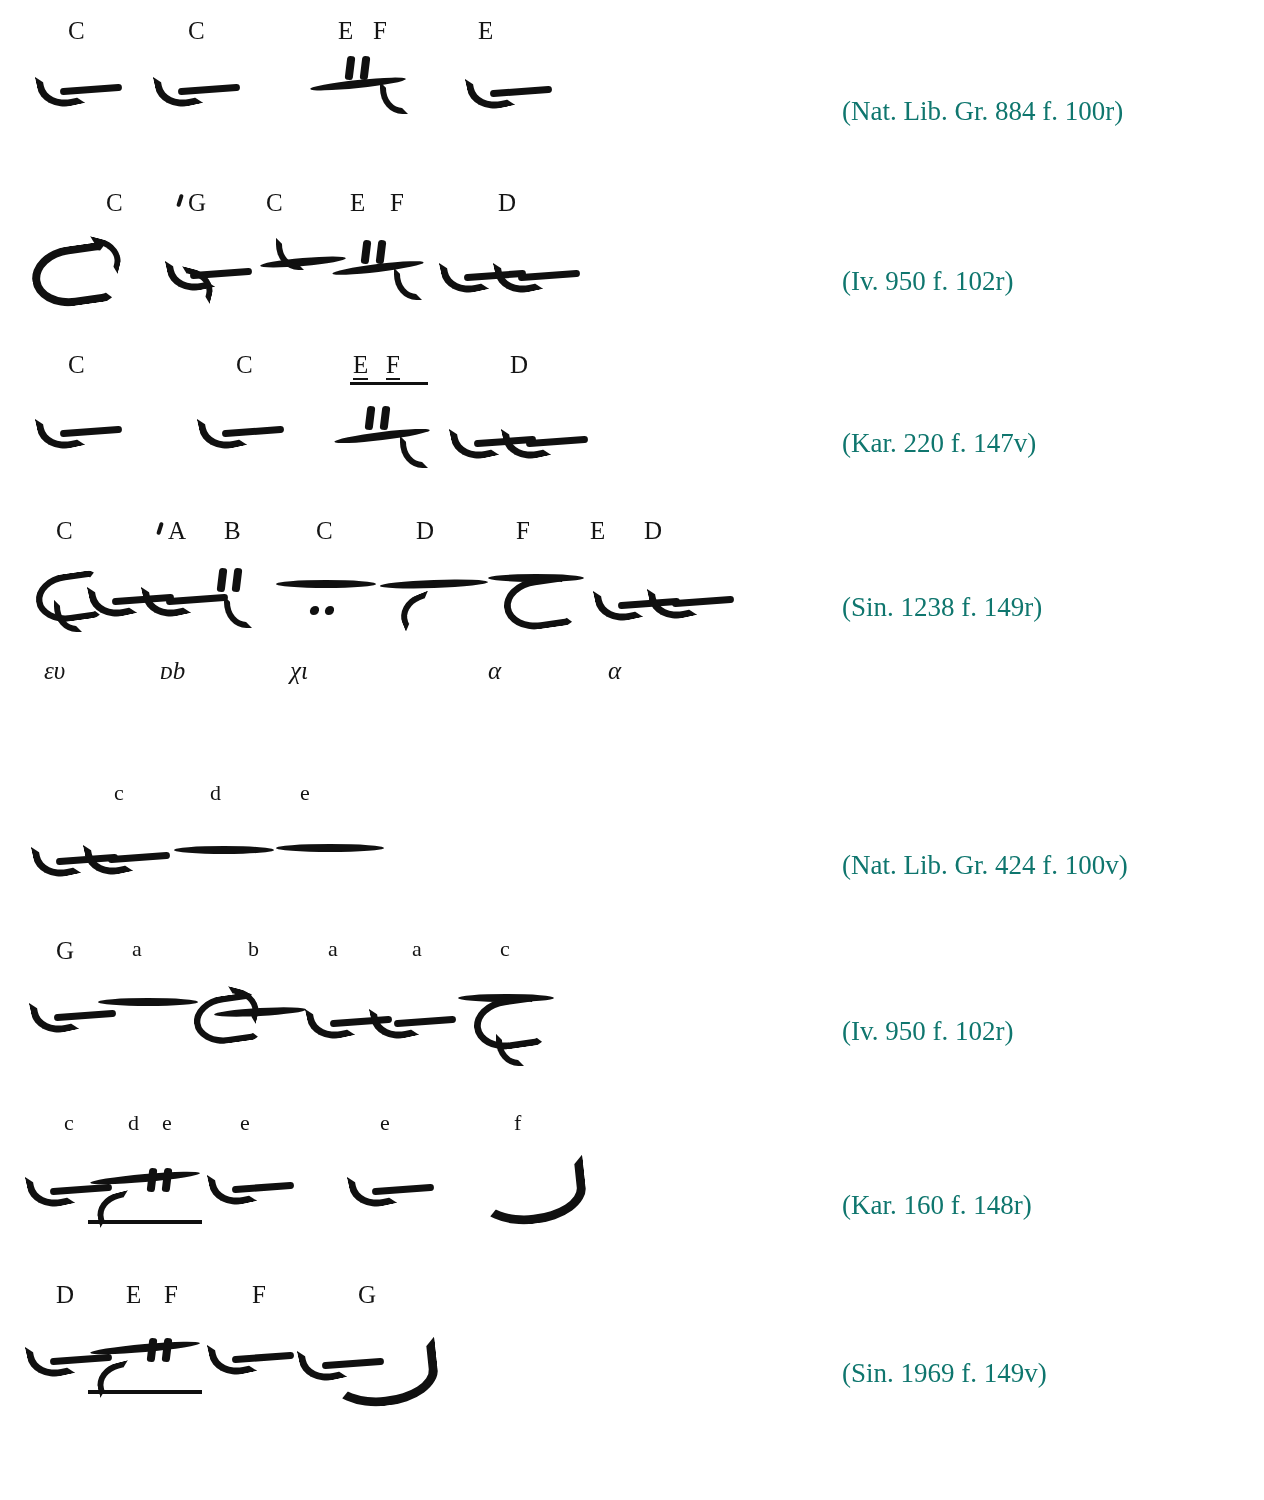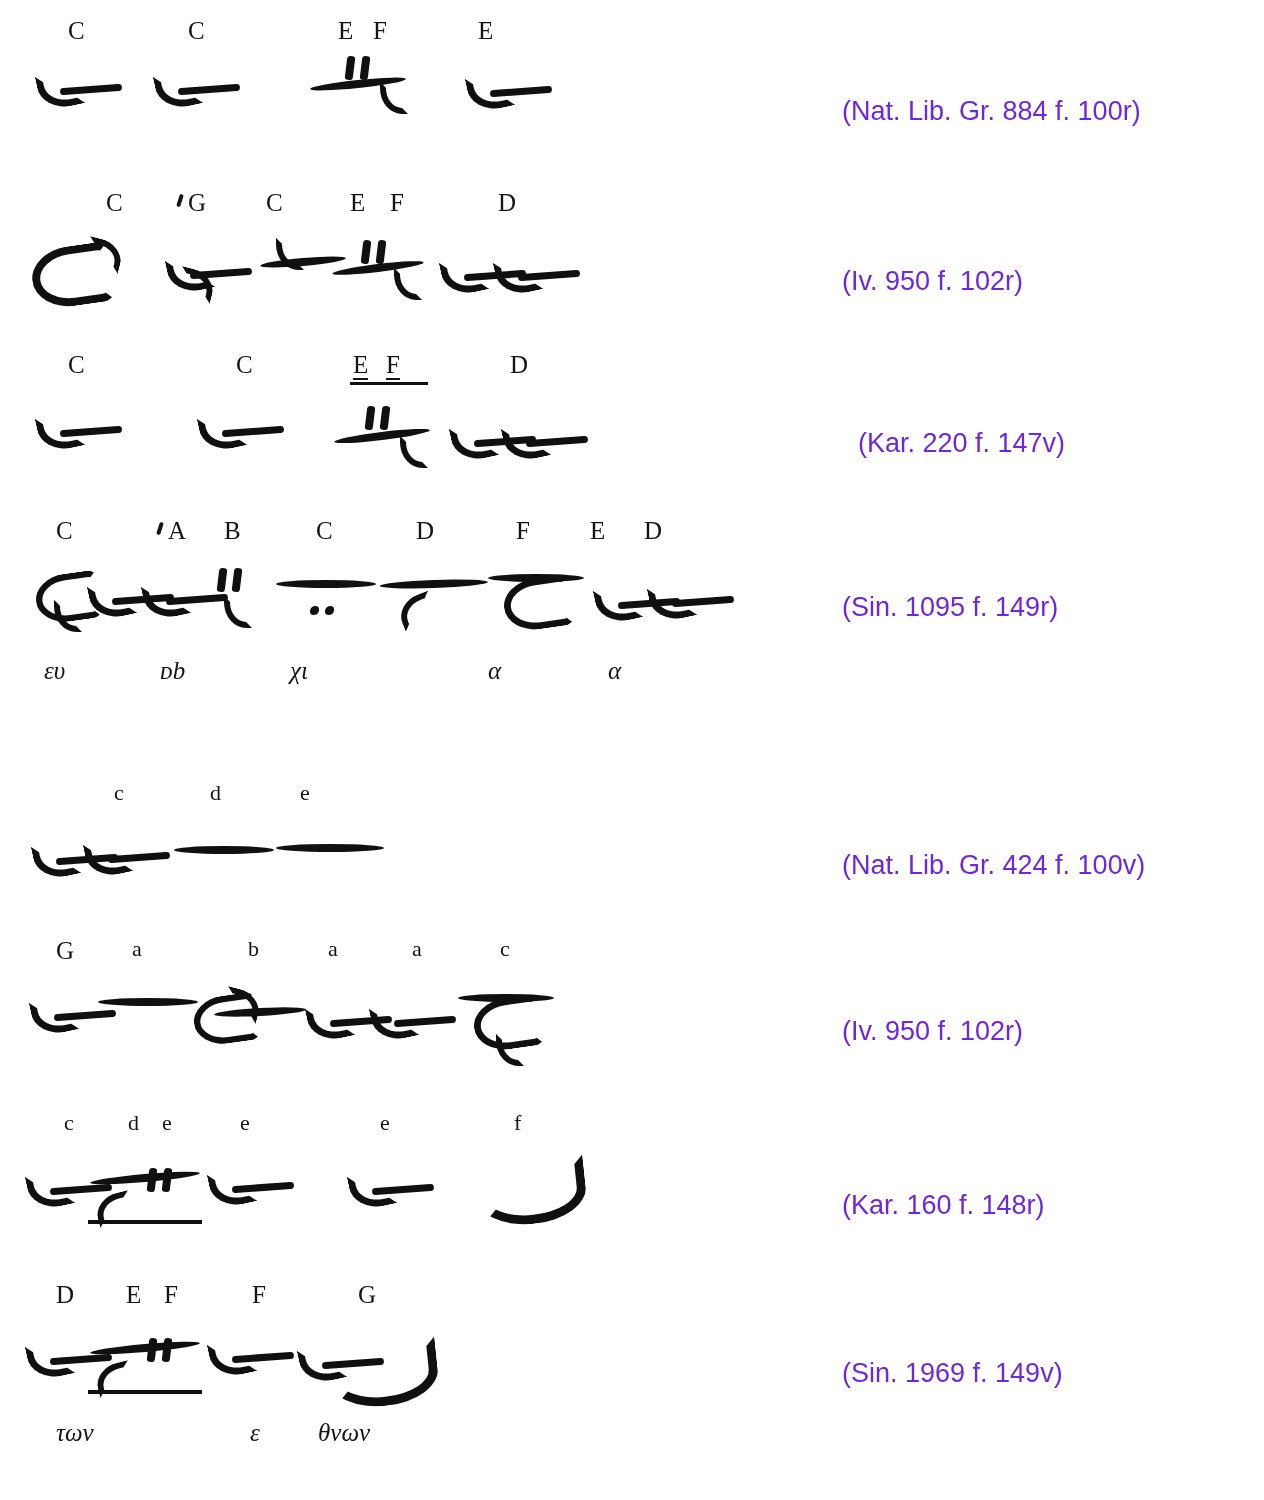--- a/index.html
+++ b/index.html
@@ -27,23 +27,23 @@
     left: 0;
     width: 1264px;
   }
   .neume-col {
     position: absolute;
     left: 28px;
     width: 800px;
   }
   .citation {
     position: absolute;
-    font-family: Liberation Sans, sans-serif;
+    font-family: Liberation Serif, serif;
     font-size: 27px;
-    color: #6d28d9;
+    color: #0f766e;
     white-space: nowrap;
   }
 
   
   .letters {
     position: relative;
     height: 34px;
   }
   .letter {
     position: absolute;
@@ -298,21 +298,21 @@
       <div class="neumes" style="height:104px;">
         <span class="n-comma" style="left:10px; top:22px;"></span>
         <span class="n-comma" style="left:172px; top:22px;"></span>
         <span class="n-bar" style="left:306px; top:46px; width:96px; transform:rotate(-7deg);"></span>
         <span class="n-ticks" style="left:338px; top:20px;"></span>
         <span class="n-tail" style="left:372px; top:50px;"></span>
         <span class="n-comma" style="left:424px; top:32px;"></span>
         <span class="n-comma" style="left:476px; top:32px;"></span>
       </div>
     </div>
-    <div class="citation" style="left:842px; top:76px;margin-left:16px;">(Kar. 220 f. 147v)</div>
+    <div class="citation" style="left:842px; top:76px;">(Kar. 220 f. 147v)</div>
   </div>
 
   <div class="system" style="top:518px;">
     <div class="neume-col">
       <div class="letters">
         <span class="letter" style="left:28px;">C</span>
         <span class="accent" style="left:130px; top:4px;"></span>
         <span class="letter" style="left:140px;">A</span>
         <span class="letter" style="left:196px;">B</span>
         <span class="letter" style="left:288px;">C</span>
@@ -338,21 +338,21 @@
         <span class="n-comma" style="left:622px; top:26px;"></span>
       </div>
       <div class="syllables">
         <span class="syll" style="left:16px;">ευ</span>
         <span class="syll" style="left:132px;">ᴅb</span>
         <span class="syll" style="left:262px;">χι</span>
         <span class="syll" style="left:460px;">α</span>
         <span class="syll" style="left:580px;">α</span>
       </div>
     </div>
-    <div class="citation" style="left:842px; top:74px;">(Sin. 1095 f. 149r)</div>
+    <div class="citation" style="left:842px; top:74px;">(Sin. 1238 f. 149r)</div>
   </div>
 
   <div class="system" style="top:782px;">
     <div class="neume-col">
       <div class="letters">
         <span class="letter small" style="left:86px;">c</span>
         <span class="letter small" style="left:182px;">d</span>
         <span class="letter small" style="left:272px;">e</span>
       </div>
       <div class="neumes" style="height:74px;">
@@ -427,22 +427,17 @@
       <div class="neumes" style="height:104px;">
         <span class="n-comma" style="left:0px; top:20px;"></span>
         <span class="n-bar" style="left:62px; top:28px; width:110px; transform:rotate(-5deg);"></span>
         <span class="n-ticks" style="left:120px; top:22px;"></span>
         <span class="n-curl" style="left:70px; top:44px; transform:scaleX(-1);"></span>
         <span class="n-underline" style="left:60px; top:74px; width:114px;"></span>
         <span class="n-comma" style="left:182px; top:18px;"></span>
         <span class="n-comma" style="left:272px; top:24px;"></span>
         <span class="n-swoop" style="left:300px; top:26px;"></span>
       </div>
-      <div class="syllables">
-        <span class="syll" style="left:28px;">των</span>
-        <span class="syll" style="left:222px;">ε</span>
-        <span class="syll" style="left:290px;">θνων</span>
-      </div>
     </div>
     <div class="citation" style="left:842px; top:76px;">(Sin. 1969 f. 149v)</div>
   </div>
 
 </div>
 
 </body></html>

